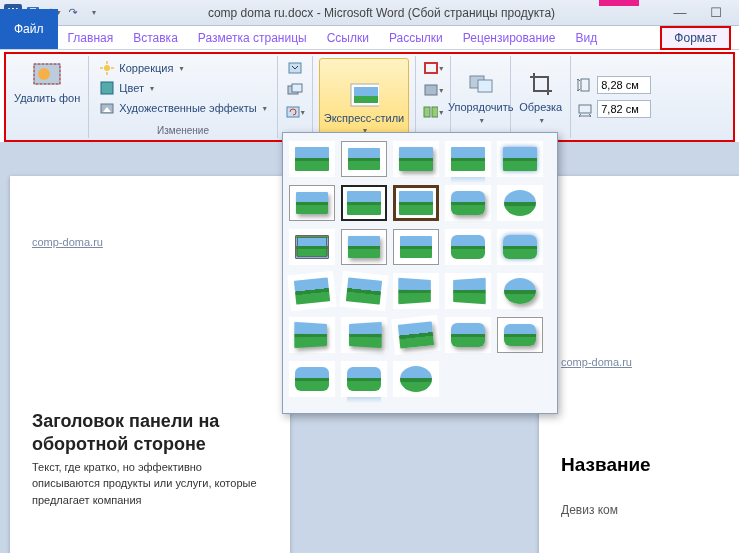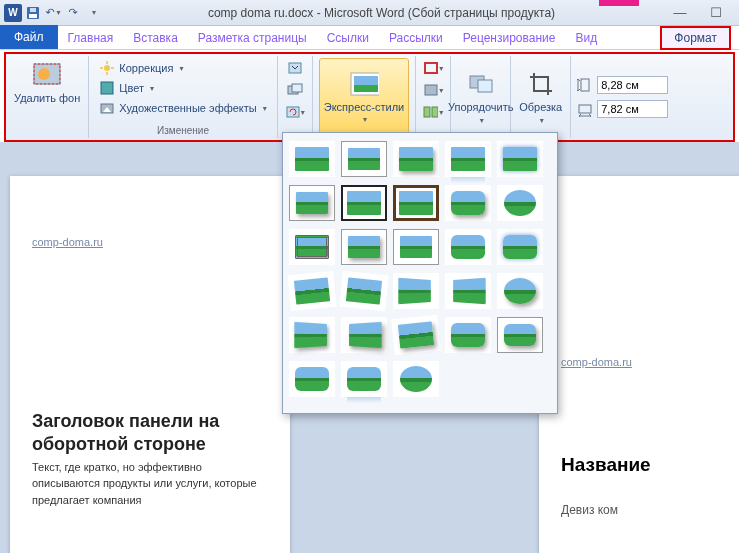--- a/index.html
+++ b/index.html
@@ -10,43 +10,43 @@
   .qat { display: flex; align-items: center; gap: 2px; padding: 0 4px; }
   .qat-icon { width: 18px; height: 18px; display: inline-flex; align-items: center; justify-content: center; font-size: 11px; color: #3a5a8a; border: 1px solid transparent; border-radius: 2px; }
   .qat-icon.word { background: #2b579a; color: #fff; font-weight: bold; font-size: 10px; }
   .title-text { flex: 1; text-align: center; font-size: 12px; color: #444; }
   .win-controls { display: flex; gap: 10px; padding: 0 10px; }
   .win-btn { width: 26px; height: 20px; display: inline-flex; align-items: center; justify-content: center; color: #555; font-size: 13px; }
   .pink-accent { width: 40px; height: 6px; background: #e91e8c; position: absolute; top: 0; right: 100px; }
 
   
   .tabstrip { height: 24px; background: #fff; display: flex; align-items: flex-end; border-bottom: 1px solid #c9d4e3; position: relative; }
-  .file-tab { background: #1e62c5; color: #fff; padding: 4px 14px; font-size: 12px; border-radius: 0 0 0 0; height: 24px; display: flex; align-items: center; }
+  .file-tab { background: #1e62c5; color: #fff; padding: 4px 14px; font-size: 12px; border-radius: 0 0 0 0; height: 40px; display: flex; align-items: center; }
   .tab { padding: 4px 10px; font-size: 12px; color: #8b5cf6; cursor: pointer; }
   .tab.context { position: absolute; right: 8px; top: 0; border: 2px solid #d00; padding: 3px 12px; color: #2a4a7a; background: #f7f0ff; }
 
   
   .ribbon-wrap { border: 2px solid #d00; margin: 2px 4px 0 4px; }
   .ribbon { height: 86px; background: linear-gradient(#f5f8fc,#e4ecf7); display: flex; align-items: stretch; padding: 2px 4px; gap: 4px; }
   .group { border-right: 1px solid #c3cfdf; padding: 2px 6px 2px 2px; display: flex; flex-direction: column; justify-content: flex-start; }
   .group:last-child { border-right: none; }
   .vgroup { display: flex; flex-direction: column; align-items: center; justify-content: center; gap: 2px; width: 56px; }
   .big-btn { display: flex; flex-direction: column; align-items: center; gap: 2px; padding: 2px; cursor: pointer; }
   .big-btn .ic { width: 30px; height: 30px; display: flex; align-items: center; justify-content: center; }
   .big-btn .lbl { font-size: 11px; color: #2a4a7a; text-align: center; line-height: 1.1; }
   .row-btn { display: flex; align-items: center; gap: 4px; padding: 2px 4px; font-size: 11px; color: #2a4a7a; cursor: pointer; }
   .row-btn .ic { width: 16px; height: 16px; display: inline-flex; align-items: center; justify-content: center; }
   .drop { font-size: 8px; color: #666; margin-left: 2px; }
   .mini-col { display: flex; flex-direction: column; gap: 2px; justify-content: center; }
   .mini-btn { width: 22px; height: 20px; display: inline-flex; align-items: center; justify-content: center; border: 1px solid transparent; }
   .mini-btn .drop { margin-left: 1px; }
 
-  .styles-btn { background: linear-gradient(#fff3c4,#ffd866); border: 1px solid #e6b84a; border-radius: 3px; padding: 10px 4px; display: flex; flex-direction: column; align-items: center; gap: 2px; }
+  .styles-btn { background: linear-gradient(#fff3c4,#ffd866); border: 1px solid #e6b84a; border-radius: 3px; padding: 21px 4px; display: flex; flex-direction: column; align-items: center; gap: 2px; }
   .size-row { display: flex; align-items: center; gap: 4px; }
-  .size-input { width: 71px; height: 18px; border: 1px solid #a9b8cc; background: #fff; font-size: 11px; padding: 0 3px; display: flex; align-items: center; }
+  .size-input { width: 54px; height: 18px; border: 1px solid #a9b8cc; background: #fff; font-size: 11px; padding: 0 3px; display: flex; align-items: center; }
 
   .grp-label { font-size: 10px; color: #667; text-align: center; margin-top: auto; padding-top: 2px; }
 
   
   .docarea { position: absolute; top: 142px; left: 0; right: 0; bottom: 0; background: #c9d6e8; padding: 10px 0 0 0; overflow: hidden; }
   .page { position: absolute; background: #fff; box-shadow: 0 1px 4px rgba(0,0,0,.25); }
   .page.left { left: 10px; top: 34px; width: 280px; height: 500px; padding: 24px 22px; }
   .page.right { right: -40px; top: 34px; width: 240px; height: 500px; padding: 24px 22px; }
   .watermark { font-size: 11px; color: #7a8aa4; text-decoration: underline; }
   .page.left .watermark { position: absolute; top: 60px; left: 22px; }

